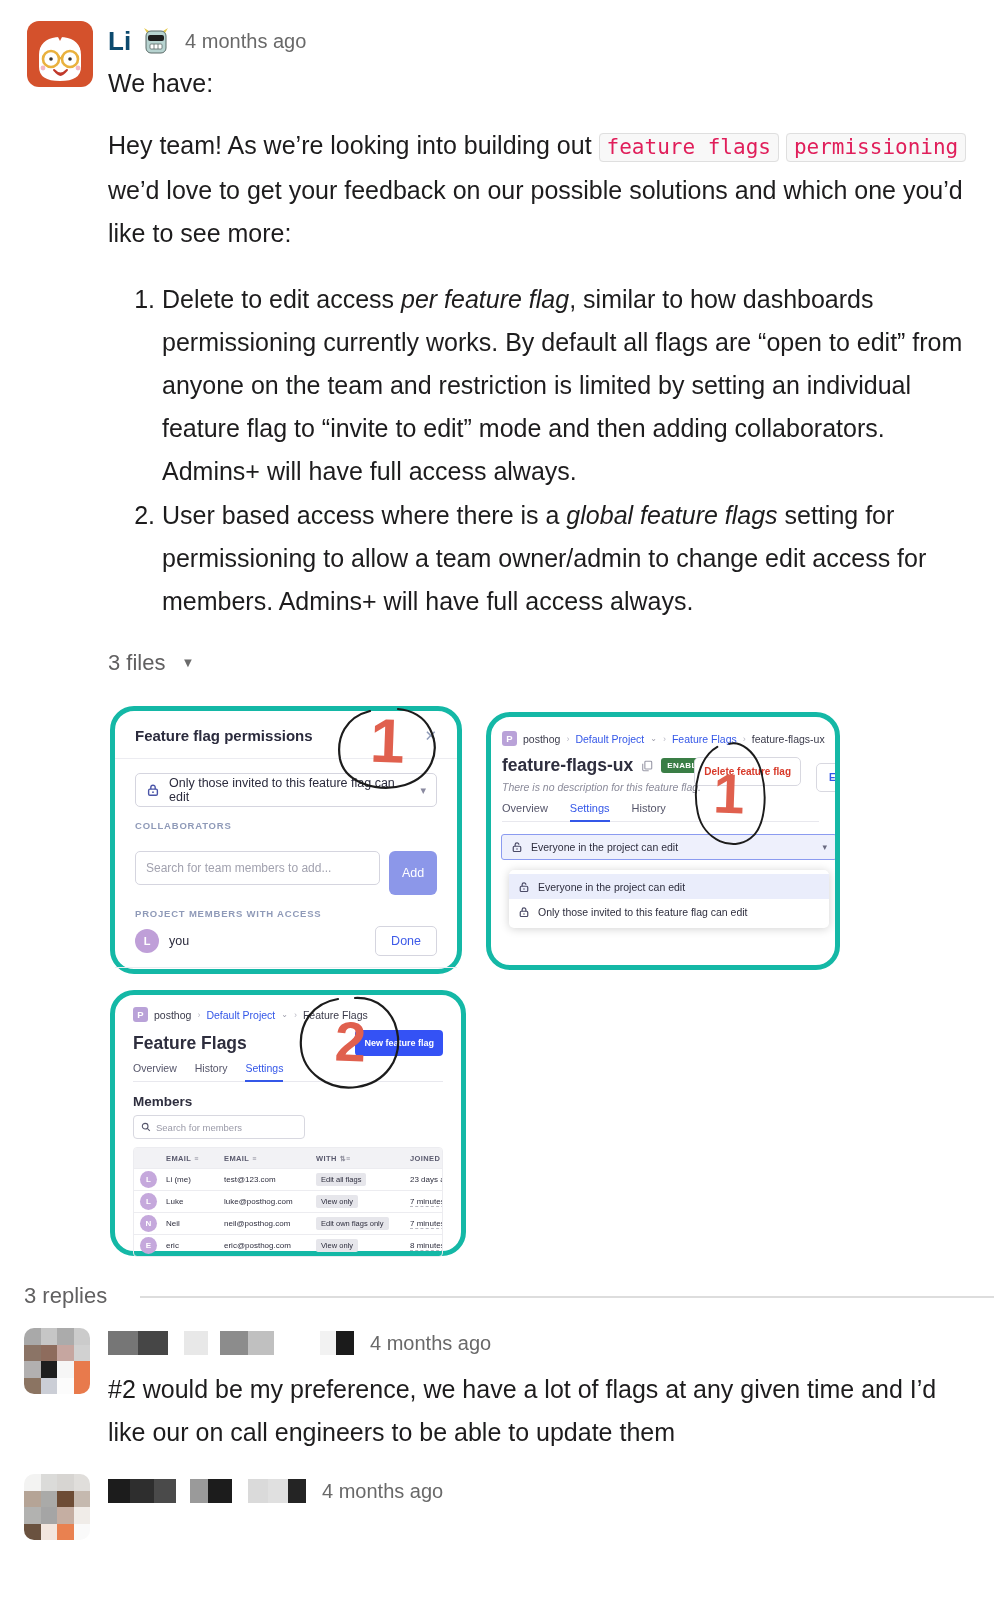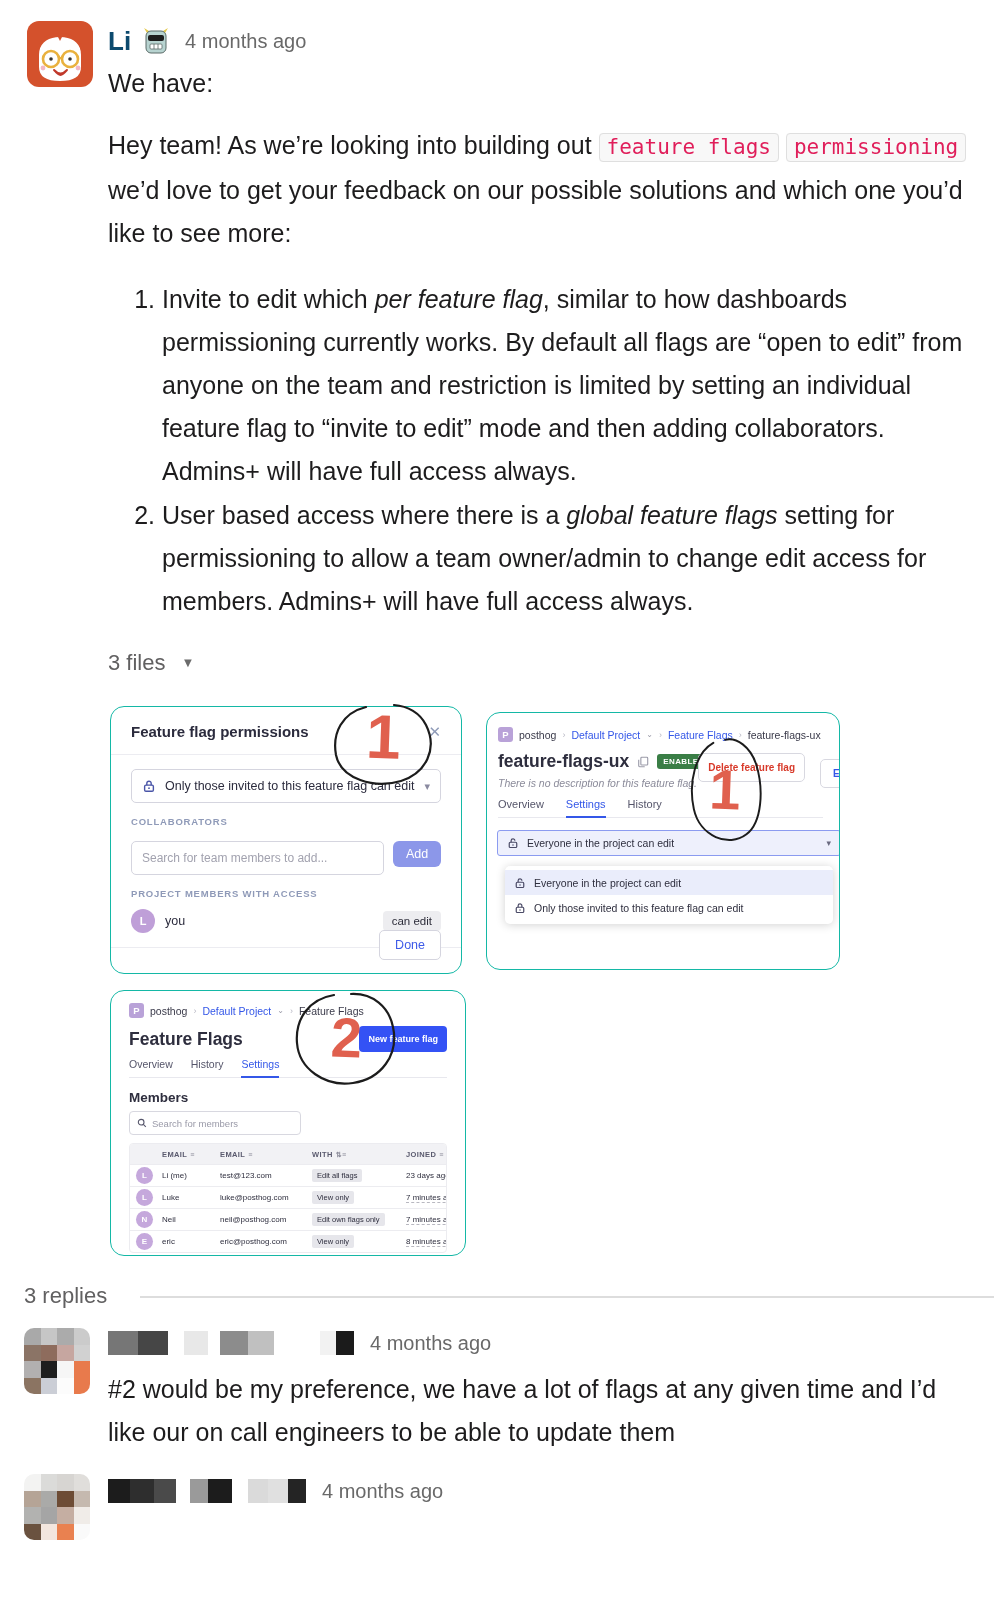--- a/index.html
+++ b/index.html
@@ -22,21 +22,21 @@
     white-space:nowrap;
   }
   .msg-list { margin:23px 0 0 0; padding-left:54px; }
   .msg-list li { margin-bottom:1px; }
   .it { font-style:italic; }
 
   .files-row { margin-top:18px; display:flex; align-items:center; gap:16px; color:#616061; font-size:22px; cursor:pointer; }
   .files-caret { font-size:13px; color:#6b6b6b; }
 
   
-  .card { position:absolute; background:#fff; border:1px solid #14b8a6; border-radius:14px; }
+  .card { position:absolute; background:#fff; border:5px solid #14b8a6; border-radius:24px; }
   .card1 { left:110px; top:706px; width:352px; height:268px; padding:16px 20px; }
   .card2 { left:486px; top:712px; width:354px; height:258px; padding:14px 16px; overflow:hidden; }
   .card3 { left:110px; top:990px; width:356px; height:266px; padding:12px 18px; }
 
   
   .anno { position:absolute; pointer-events:none; }
   .anno svg { position:absolute; inset:0; width:100%; height:100%; }
   .anno .num { position:absolute; width:100%; text-align:center; color:#e0604e; font-weight:bold; transform:rotate(2deg); }
   .anno1 { left:215px; top:-8px; width:115px; height:92px; }
   .anno1 .num { top:2px; font-size:62px; }
@@ -47,24 +47,24 @@
 
   
   .c1-title-row { display:flex; justify-content:space-between; align-items:flex-start; }
   .c1-title { font-size:15px; font-weight:bold; color:#2b2b3d; }
   .c1-close { color:#8f9bb8; font-size:15px; cursor:default; }
   .c1-div { border-top:1px solid #ececf1; margin:13px -20px 0; }
   .c1-select { margin-top:14px; height:34px; border:1px solid #d5d5df; border-radius:5px; display:flex; align-items:center; padding:0 10px; gap:9px; font-size:12.5px; color:#2b2b3d; }
   .c1-select .caret { margin-left:auto; color:#8a8aa0; font-size:11px; }
   .lock { width:14px; height:14px; color:#4a55a8; flex:none; }
   .c1-label { margin-top:13px; font-size:9.5px; font-weight:bold; letter-spacing:.8px; color:#8f9ab8; }
-  .c1-search-row { margin-top:14px; display:flex; gap:9px; }
+  .c1-search-row { margin-top:20px; display:flex; gap:9px; }
   .c1-search-row input { flex:1; height:34px; border:1px solid #d5d5df; border-radius:5px; padding:0 10px; font-size:12px; color:#2b2b3d; font-family:inherit; }
   .c1-search-row input::placeholder { color:#a2a2af; }
-  .c1-add { width:48px; height:26px; background:#8c97e9; border:none; border-radius:6px; color:#fff; font-size:12.5px; font-family:inherit; }
+  .c1-add { width:48px; height:44px; background:#8c97e9; border:none; border-radius:6px; color:#fff; font-size:12.5px; font-family:inherit; }
   .c1-member { margin-top:10px; display:flex; align-items:center; }
   .c1-av { width:24px; height:24px; border-radius:50%; background:#bf9fd8; color:#fff; font-size:11px; font-weight:bold; display:flex; align-items:center; justify-content:center; }
   .c1-name { font-size:12.5px; margin-left:10px; color:#2b2b3d; }
   .c1-badge { margin-left:auto; background:#ededf0; border-radius:4px; padding:4px 9px; font-size:11.5px; color:#2d2d3a; }
   .c1-done { position:absolute; right:20px; bottom:13px; background:#fff; border:1px solid #d5d5df; border-radius:5px; padding:7px 15px; color:#3d5ae8; font-size:12.5px; font-family:inherit; }
 
   
   .pg-crumbs { display:flex; align-items:center; gap:6px; font-size:10.5px; color:#3a3a4a; white-space:nowrap; }
   .crumb-chip { width:15px; height:15px; border-radius:3px; background:#b9a2d8; color:#fff; font-size:9.5px; font-weight:bold; display:flex; align-items:center; justify-content:center; flex:none; }
   .crumb-link { color:#3457e8; font-weight:500; }
@@ -162,21 +162,21 @@
         <line x1="17" y1="17" x2="17" y2="22" stroke="#5a6b68" stroke-width="0.8"></line>
       </svg>
     </span>
     <span class="time">4 months ago</span>
   </div>
 
   <div class="msg-body">
     <p>We have:</p>
     <p><span>Hey team! As we’re looking into building out </span><span class="code">feature flags</span> <span class="code">permissioning</span><span> we’d love to get your feedback on our possible solutions and which one you’d like to see more:</span></p>
     <ol class="msg-list">
-      <li><span>Invite to edit which </span><span class="it">per feature flag</span><span>, similar to how dashboards permissioning currently works. By default all flags are “open to edit” from anyone on the team and restriction is limited by setting an individual feature flag to “invite to edit” mode and then adding collaborators. Admins+ will have full access always.</span></li>
+      <li><span>Delete to edit access </span><span class="it">per feature flag</span><span>, similar to how dashboards permissioning currently works. By default all flags are “open to edit” from anyone on the team and restriction is limited by setting an individual feature flag to “invite to edit” mode and then adding collaborators. Admins+ will have full access always.</span></li>
       <li><span>User based access where there is a </span><span class="it">global feature flags</span><span> setting for permissioning to allow a team owner/admin to change edit access for members. Admins+ will have full access always.</span></li>
     </ol>
     <div class="files-row">
       <span>3 files</span>
       <span class="files-caret">▼</span>
     </div>
   </div>
 
   <div class="card card1">
     <div class="c1-title-row">

